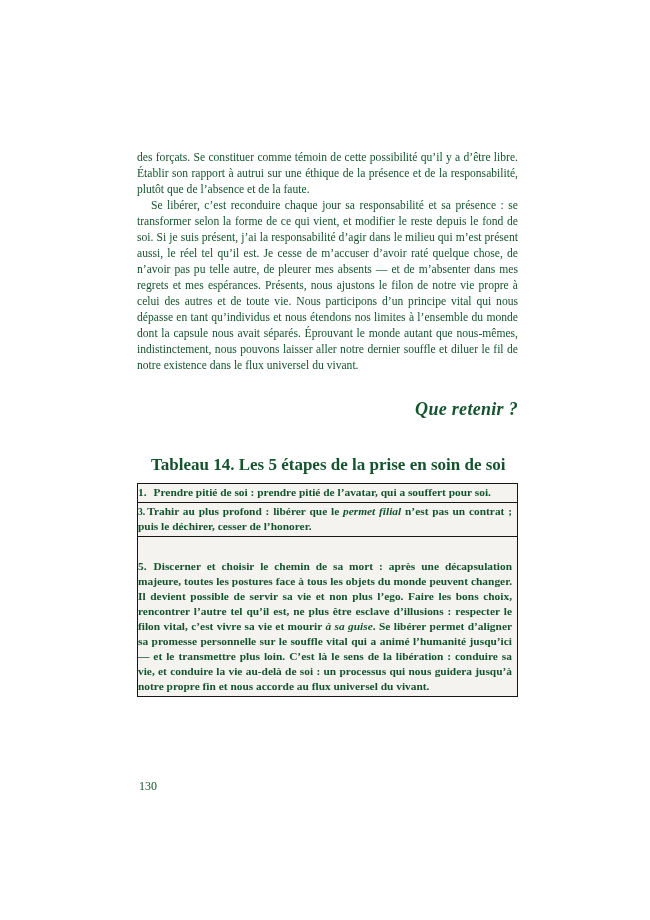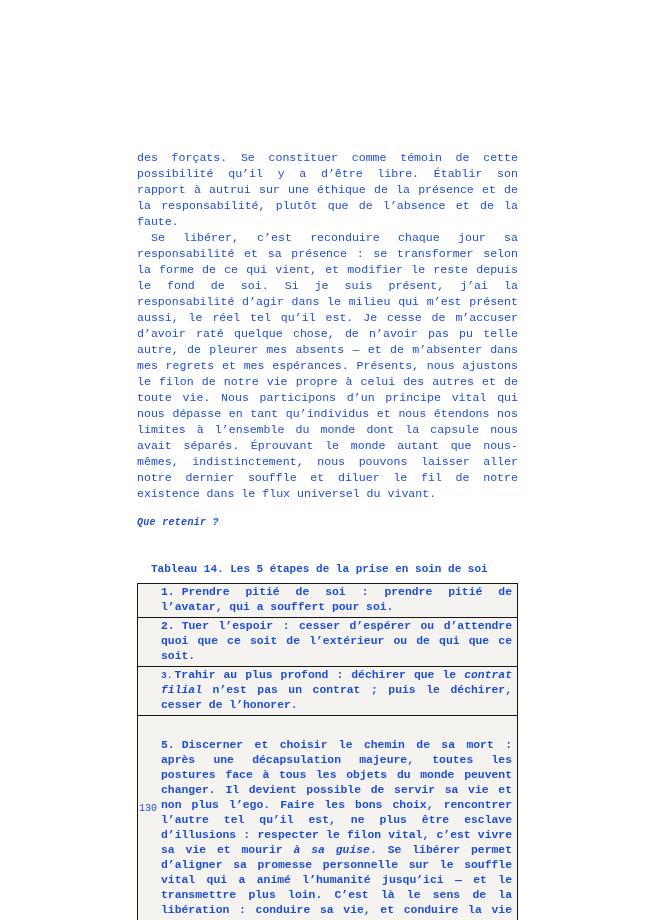--- a/index.html
+++ b/index.html
@@ -5,83 +5,82 @@
   html, body {
     margin: 0;
     padding: 0;
     background: #ffffff;
   }
   .page {
     position: relative;
     width: 546px;
     height: 920px;
     background: #ffffff;
-    font-family: Liberation Mono, monospace;
-    color: #1d4ed8;
+    font-family: Liberation Serif, serif;
+    color: #14532d;
     overflow: hidden;
   }
   .content {
     position: absolute;
     left: 137px;
     top: 150px;
     width: 381px;
   }
   .body-text {
     margin: 0;
     font-size: 11.6px;
     line-height: 16px;
     text-align: justify;
   }
   .indent { text-indent: 14px; }
   .section-heading {
-    margin: 15px 0 0 0;
-    text-align: left;
-    font-size: 10px;
+    margin: 25px 0 0 0;
+    text-align: right;
+    font-size: 18px;
     font-weight: bold;
     font-style: italic;
     letter-spacing: 0.3px;
   }
   .table-caption {
     margin: 35px 0 8px 14px;
     font-weight: bold;
-    font-size: 11px;
+    font-size: 17px;
   }
   .soin-table {
     border: 1.5px solid #161616;
     background: #f4f3f0;
   }
   .table-row {
     border-bottom: 1.5px solid #161616;
-    padding: 1px 5px 2px 23px;
+    padding: 1px 5px 2px 0;
     font-weight: bold;
     font-size: 11.4px;
     line-height: 15px;
     text-align: justify;
   }
   .table-row:last-child { border-bottom: none; margin-top: 21px; }
   .row-num { padding-right: 7px; }
   .row-num.small { font-size: 9.6px; padding-right: 2px; }
   .table-row em { font-style: italic; }
   .page-number {
     position: absolute;
     left: 139px;
-    top: 803px;
-    font-size: 10px;
+    top: 779px;
+    font-size: 12px;
   }
 </style>
 </head>
 <body>
 
 <div class="page">
   <div class="content">
     <p class="body-text">des forçats. Se constituer comme témoin de cette possibilité qu’il y a d’être libre. Établir son rapport à autrui sur une éthique de la présence et de la responsabilité, plutôt que de l’absence et de la faute.</p>
     <p class="body-text indent">Se libérer, c’est reconduire chaque jour sa responsabilité et sa présence : se transformer selon la forme de ce qui vient, et modifier le reste depuis le fond de soi. Si je suis présent, j’ai la responsabilité d’agir dans le milieu qui m’est présent aussi, le réel tel qu’il est. Je cesse de m’accuser d’avoir raté quelque chose, de n’avoir pas pu telle autre, de pleurer mes absents — et de m’absenter dans mes regrets et mes espérances. Présents, nous ajustons le filon de notre vie propre à celui des autres et de toute vie. Nous participons d’un principe vital qui nous dépasse en tant qu’individus et nous étendons nos limites à l’ensemble du monde dont la capsule nous avait séparés. Éprouvant le monde autant que nous-mêmes, indistinctement, nous pouvons laisser aller notre dernier souffle et diluer le fil de notre existence dans le flux universel du vivant.</p>
     <h3 class="section-heading">Que retenir ?</h3>
     <p class="table-caption">Tableau 14. Les 5 étapes de la prise en soin de soi</p>
     <div class="soin-table" id="soin-table">
         <div class="table-row"><span class="row-num">1.</span><span>Prendre pitié de soi : prendre pitié de l’avatar, qui a souffert pour soi.</span></div>
-        <div class="table-row"><span class="row-num">2.</span><span>Tuer l’espoir : cesser d’espérer ou d’attendre quoi que ce soit de l’extérieur ou de qui que ce soit.</span></div>
-        <div class="table-row"><span class="row-num small">3.</span><span>Trahir au plus profond : déchirer que le </span><em>contrat filial</em><span> n’est pas un contrat ; puis le déchirer, cesser de l’honorer.</span></div>
+        <div class="table-row"><span class="row-num small">3.</span><span>Trahir au plus profond : libérer que le </span><em>permet filial</em><span> n’est pas un contrat ; puis le déchirer, cesser de l’honorer.</span></div>
         <div class="table-row"><span class="row-num">5.</span><span>Discerner et choisir le chemin de sa mort : après une décapsulation majeure, toutes les postures face à tous les objets du monde peuvent changer. Il devient possible de servir sa vie et non plus l’ego. Faire les bons choix, rencontrer l’autre tel qu’il est, ne plus être esclave d’illusions : respecter le filon vital, c’est vivre sa vie et mourir </span><em>à sa guise</em><span>. Se libérer permet d’aligner sa promesse personnelle sur le souffle vital qui a animé l’humanité jusqu’ici — et le transmettre plus loin. C’est là le sens de la libération : conduire sa vie, et conduire la vie au-delà de soi : un processus qui nous guidera jusqu’à notre propre fin et nous accorde au flux universel du vivant.</span></div>
       </div>
   </div>
   <div class="page-number">130</div>
 </div>
 
 </body></html>

